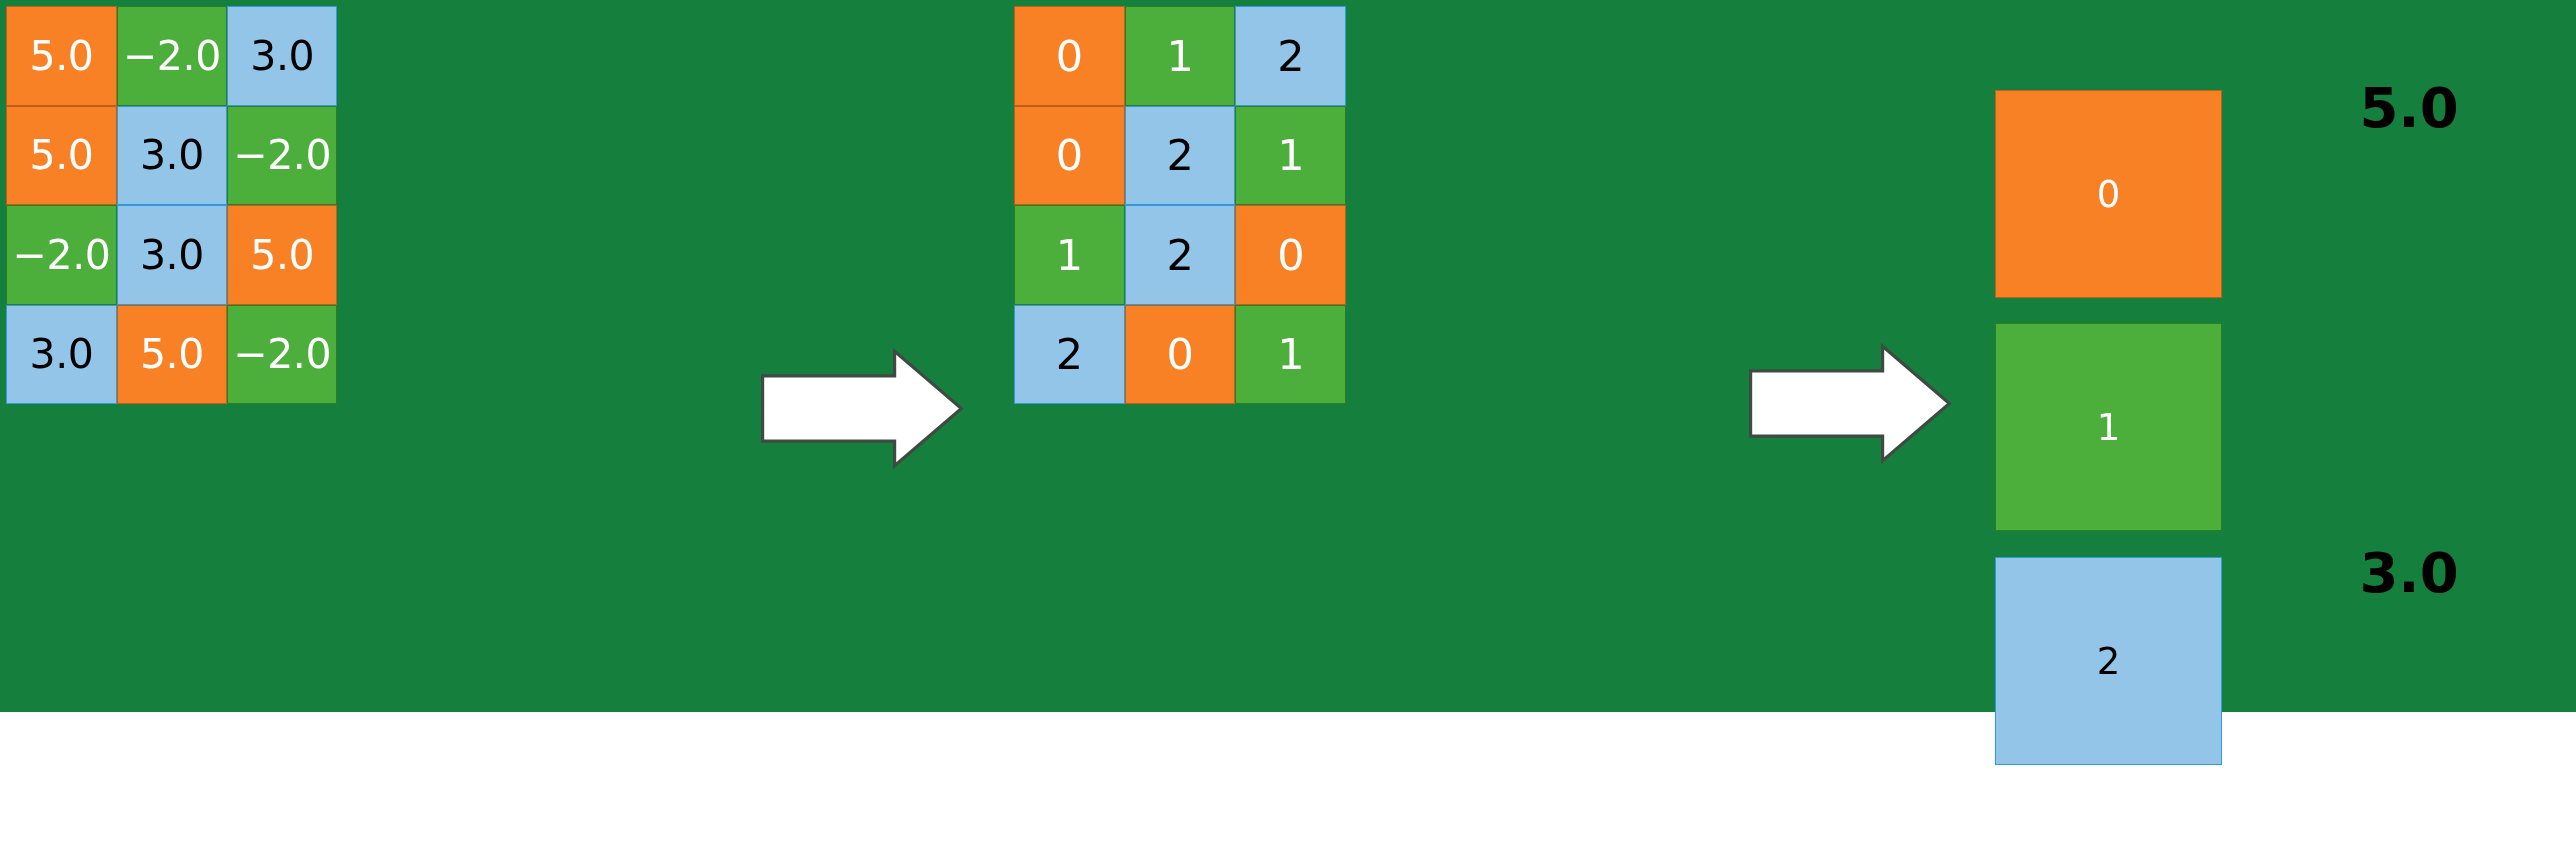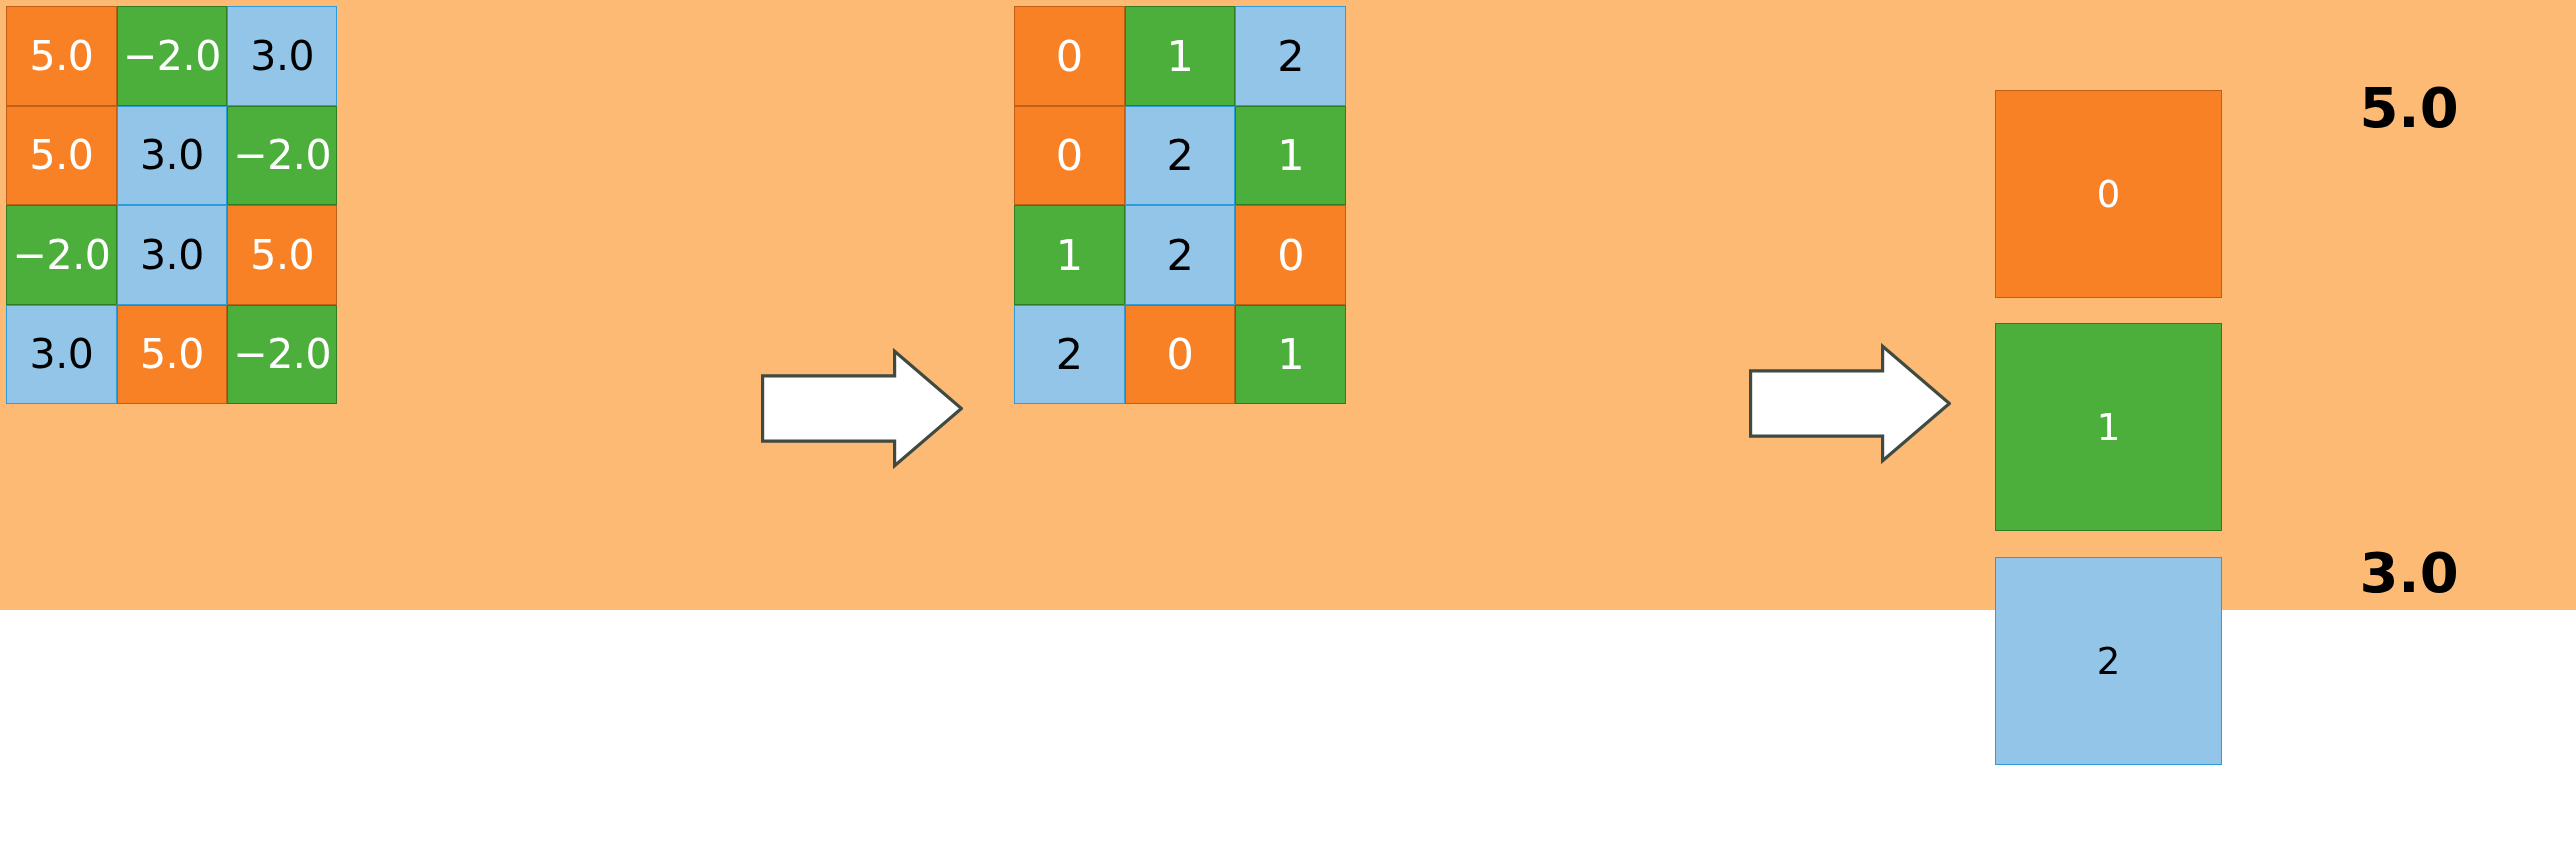--- a/index.html
+++ b/index.html
@@ -11,22 +11,22 @@
   body {
     width: 2576px;
     height: 846px;
     font-family: "DejaVu Sans", "Liberation Sans", sans-serif;
     overflow: hidden;
   }
 
   #stage {
     position: relative;
     width: 2576px;
-    height: 610px;
-    background: #fdba74;
+    height: 712px;
+    background: #15803d;
   }
 
   
   .grid {
     position: absolute;
     display: grid;
     grid-template-columns: repeat(3, 1fr);
     grid-template-rows: repeat(4, 1fr);
   }
 

